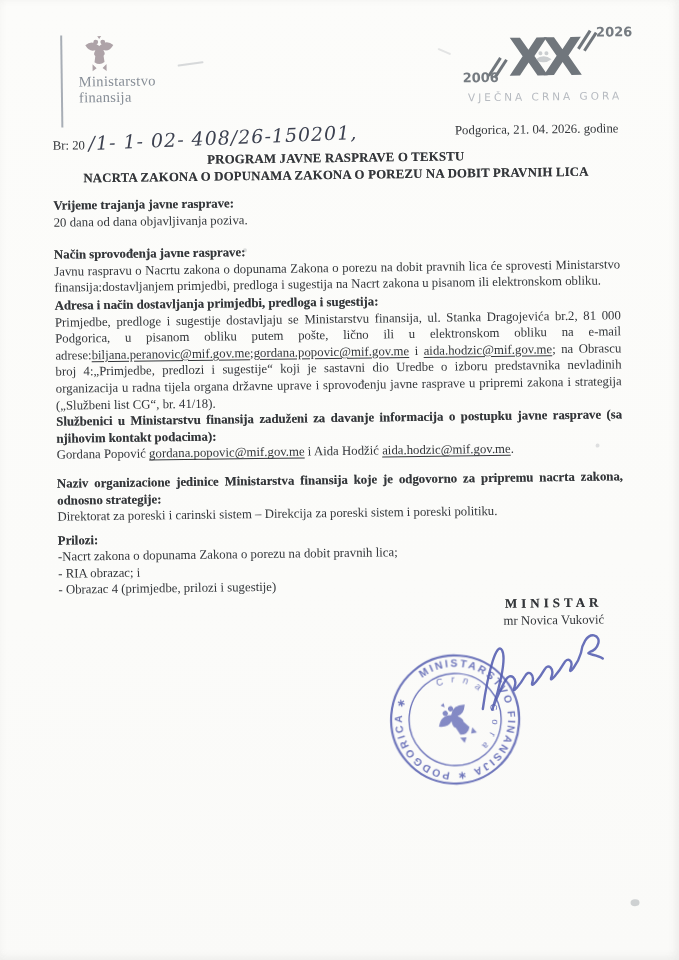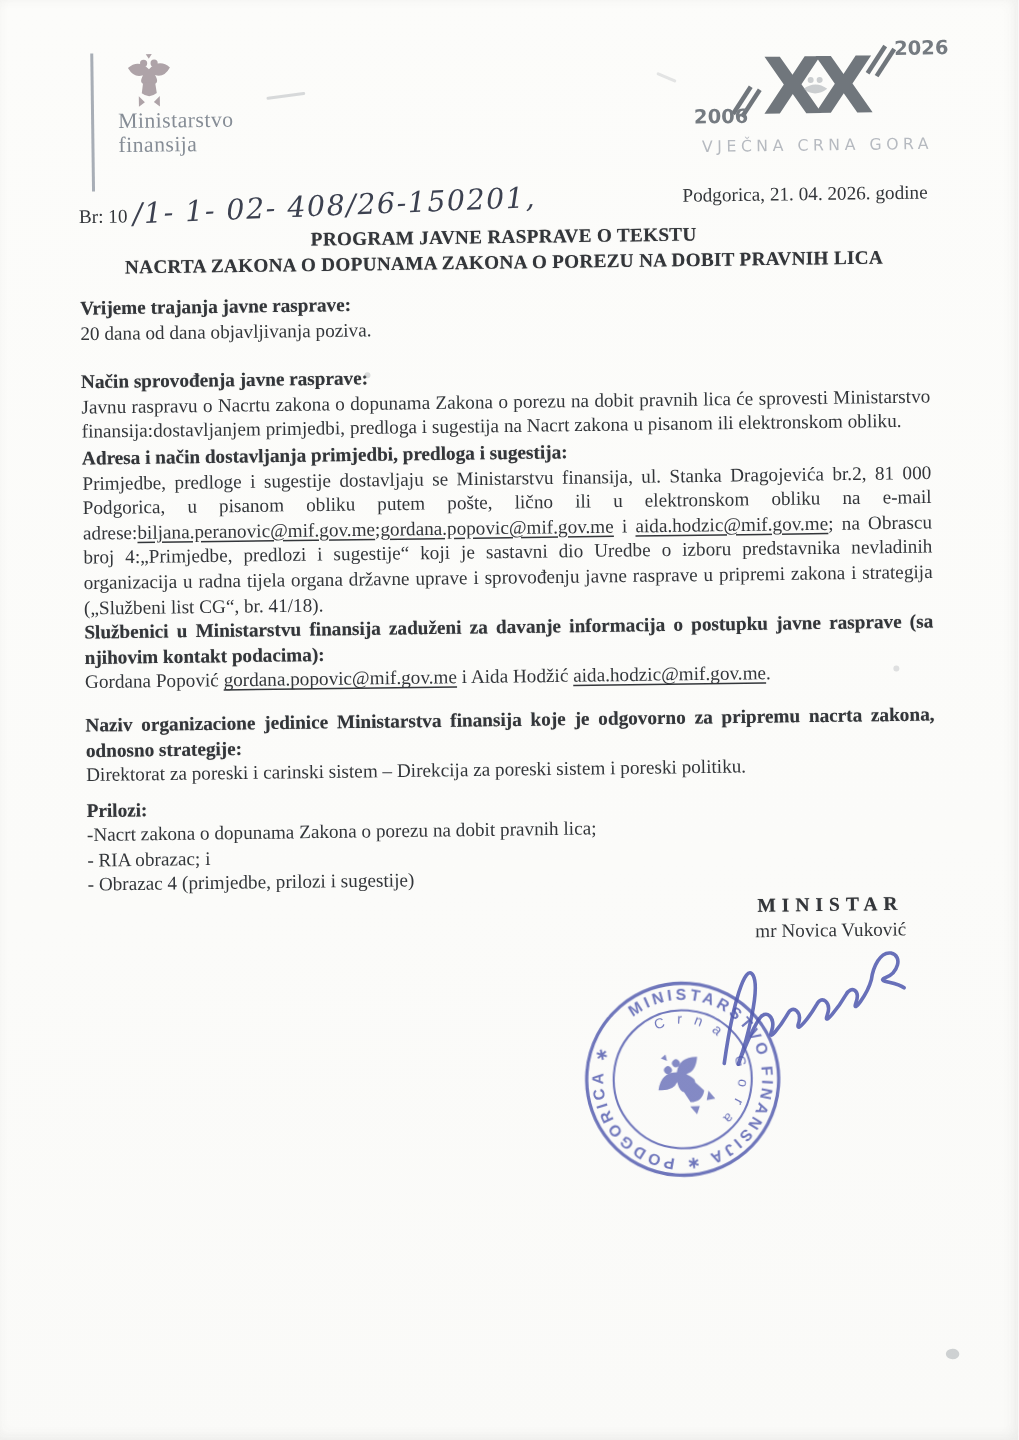--- a/index.html
+++ b/index.html
@@ -94,21 +94,21 @@
       <text x="172" y="18" text-anchor="middle" font-family="DejaVu Sans, sans-serif" font-weight="bold" font-size="13" fill="#757b81">2026</text>
       <text x="102" y="81" text-anchor="middle" font-family="DejaVu Sans, sans-serif" font-size="10.5" letter-spacing="3" fill="#b6bac0">VJEČNA CRNA GORA</text>
     </svg>
   </div>
 
   <div class="pencil" style="left:183px; top:61px; width:26px; transform:rotate(-7deg);"></div>
   <div class="pencil" style="left:443px; top:52px; width:14px; transform:rotate(24deg); opacity:.55;"></div>
 
   <div class="refline">
     <span class="ref-left">
-      <span>Br: 10</span>
+      <span>Br: 20</span>
       <span class="handwrite">/1- 1- 02- 408/26-150201,</span>
     </span>
     <span class="ref-right">Podgorica, 21. 04. 2026. godine</span>
   </div>
 
   <div class="title">
     <div>PROGRAM JAVNE RASPRAVE O TEKSTU</div>
     <div>NACRTA ZAKONA O DOPUNAMA ZAKONA O POREZU NA DOBIT PRAVNIH LICA</div>
   </div>
 

